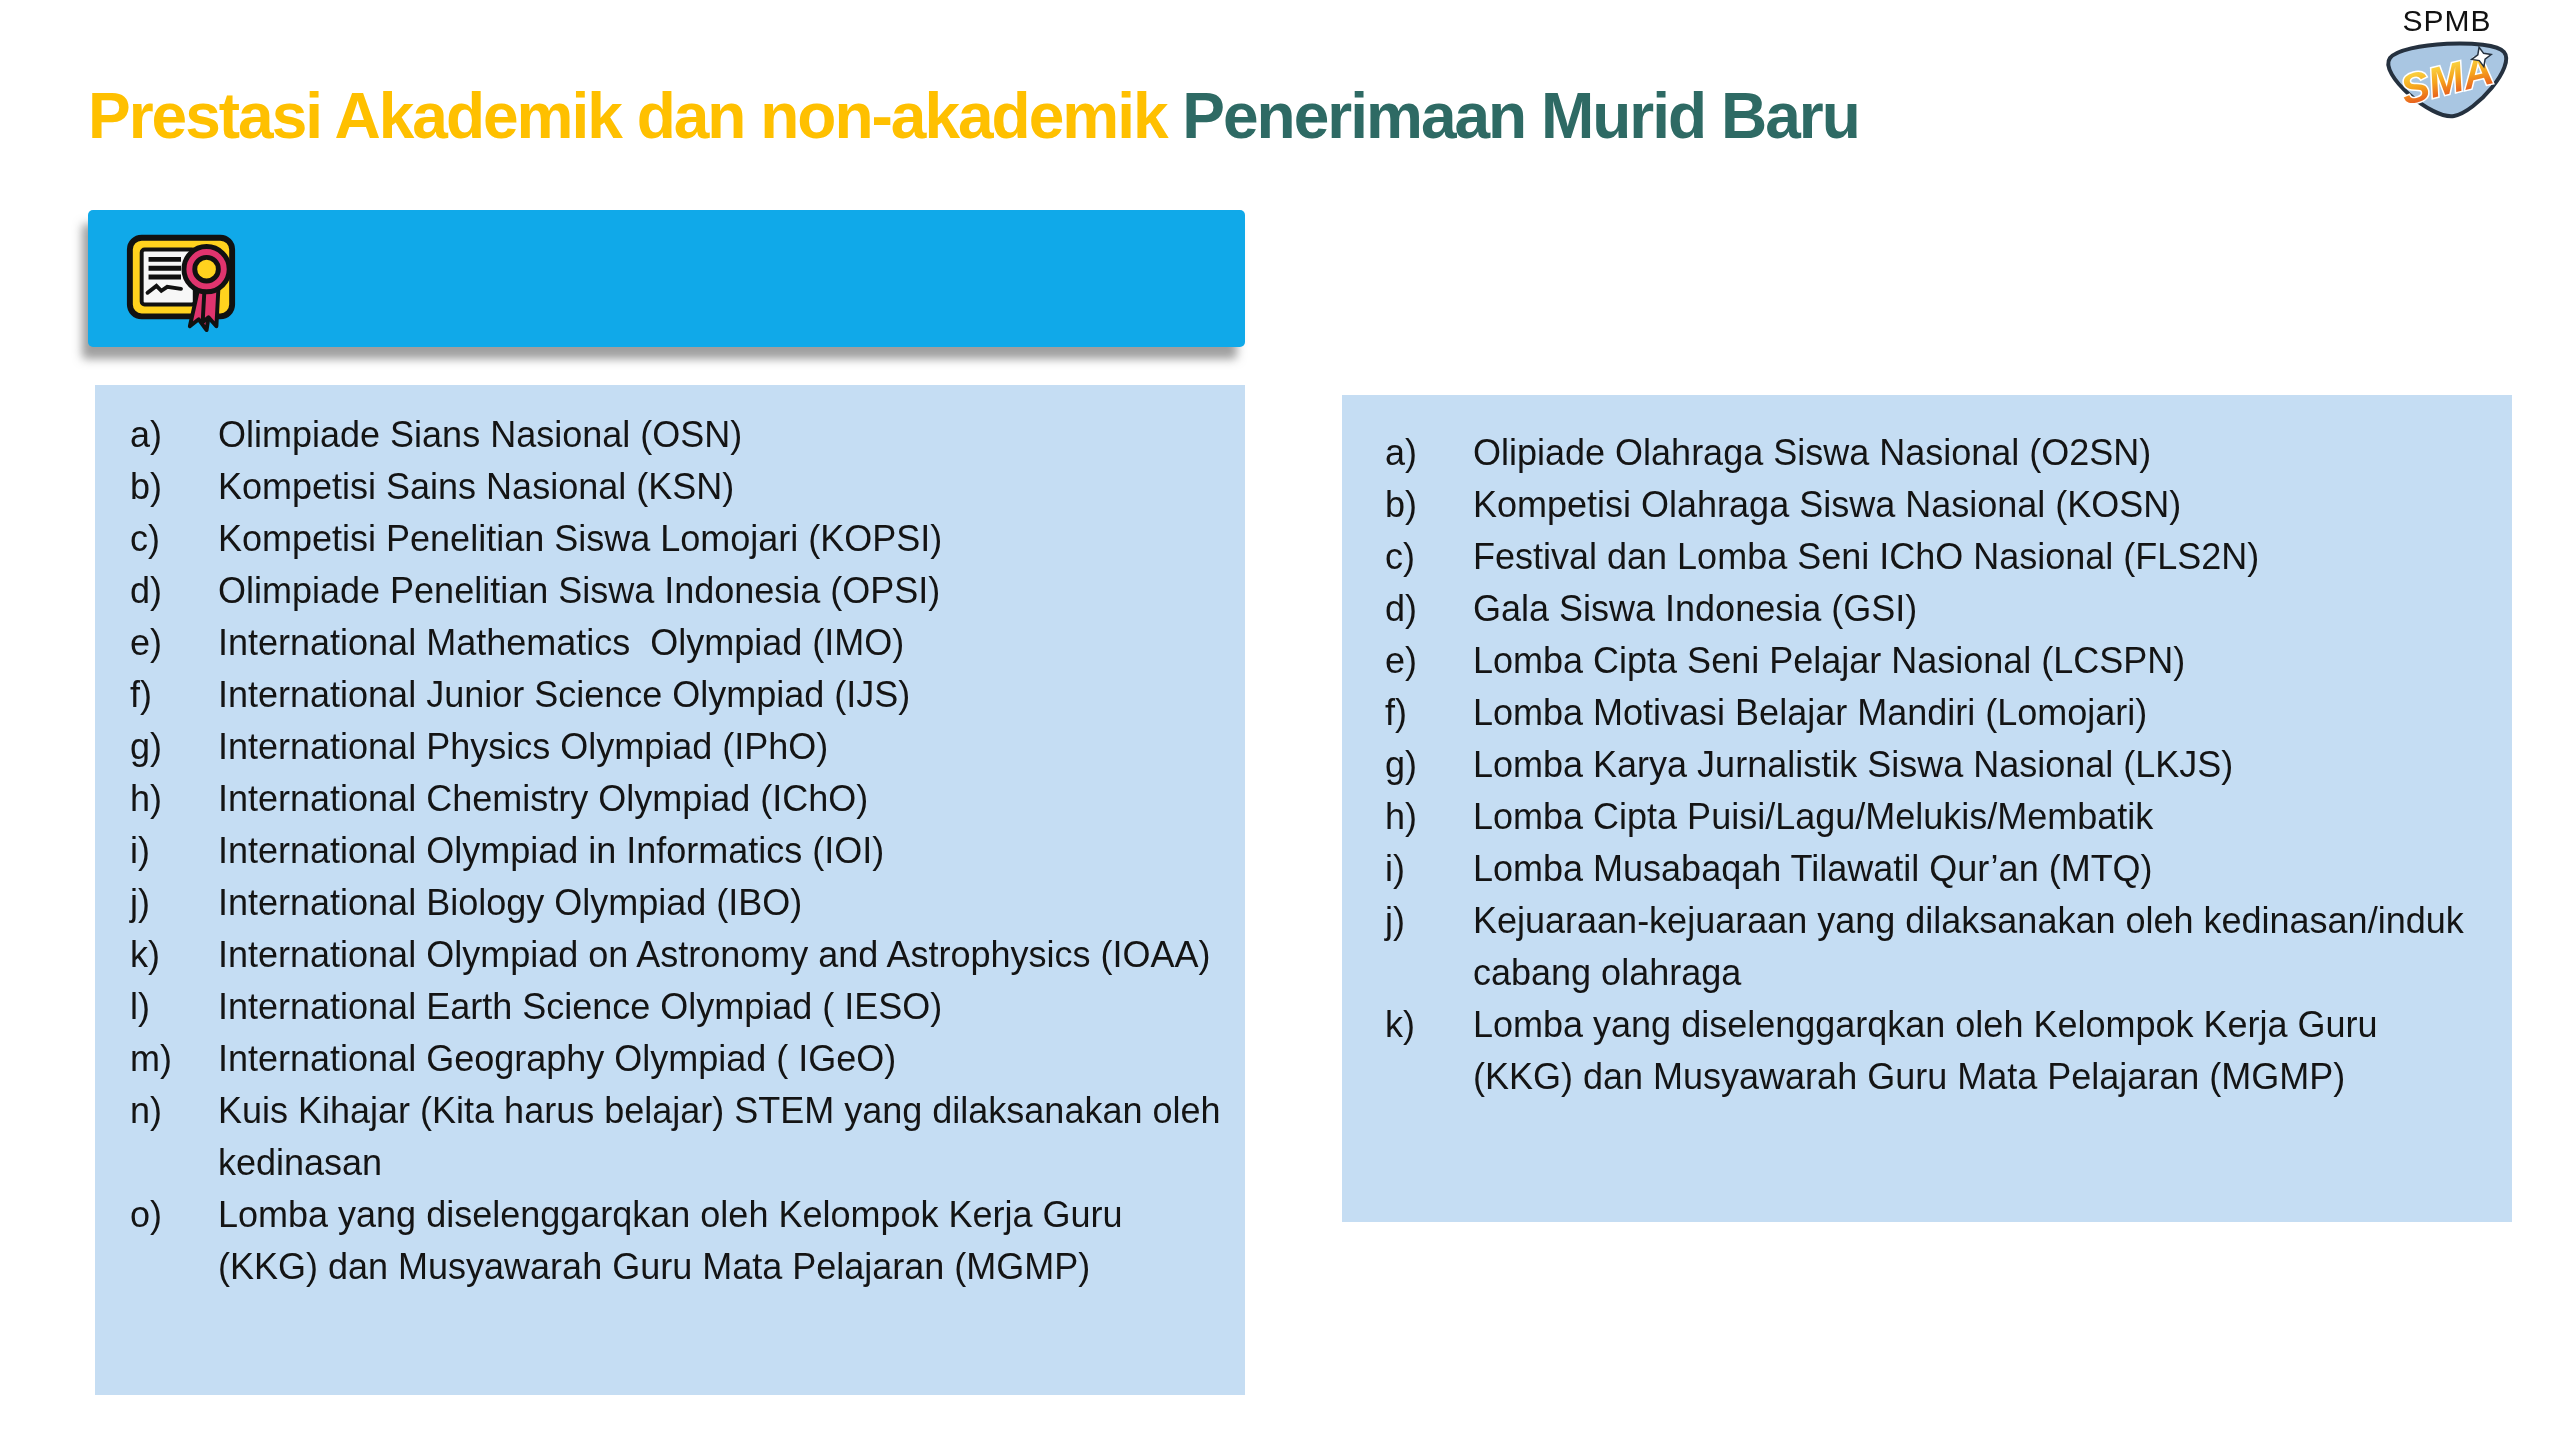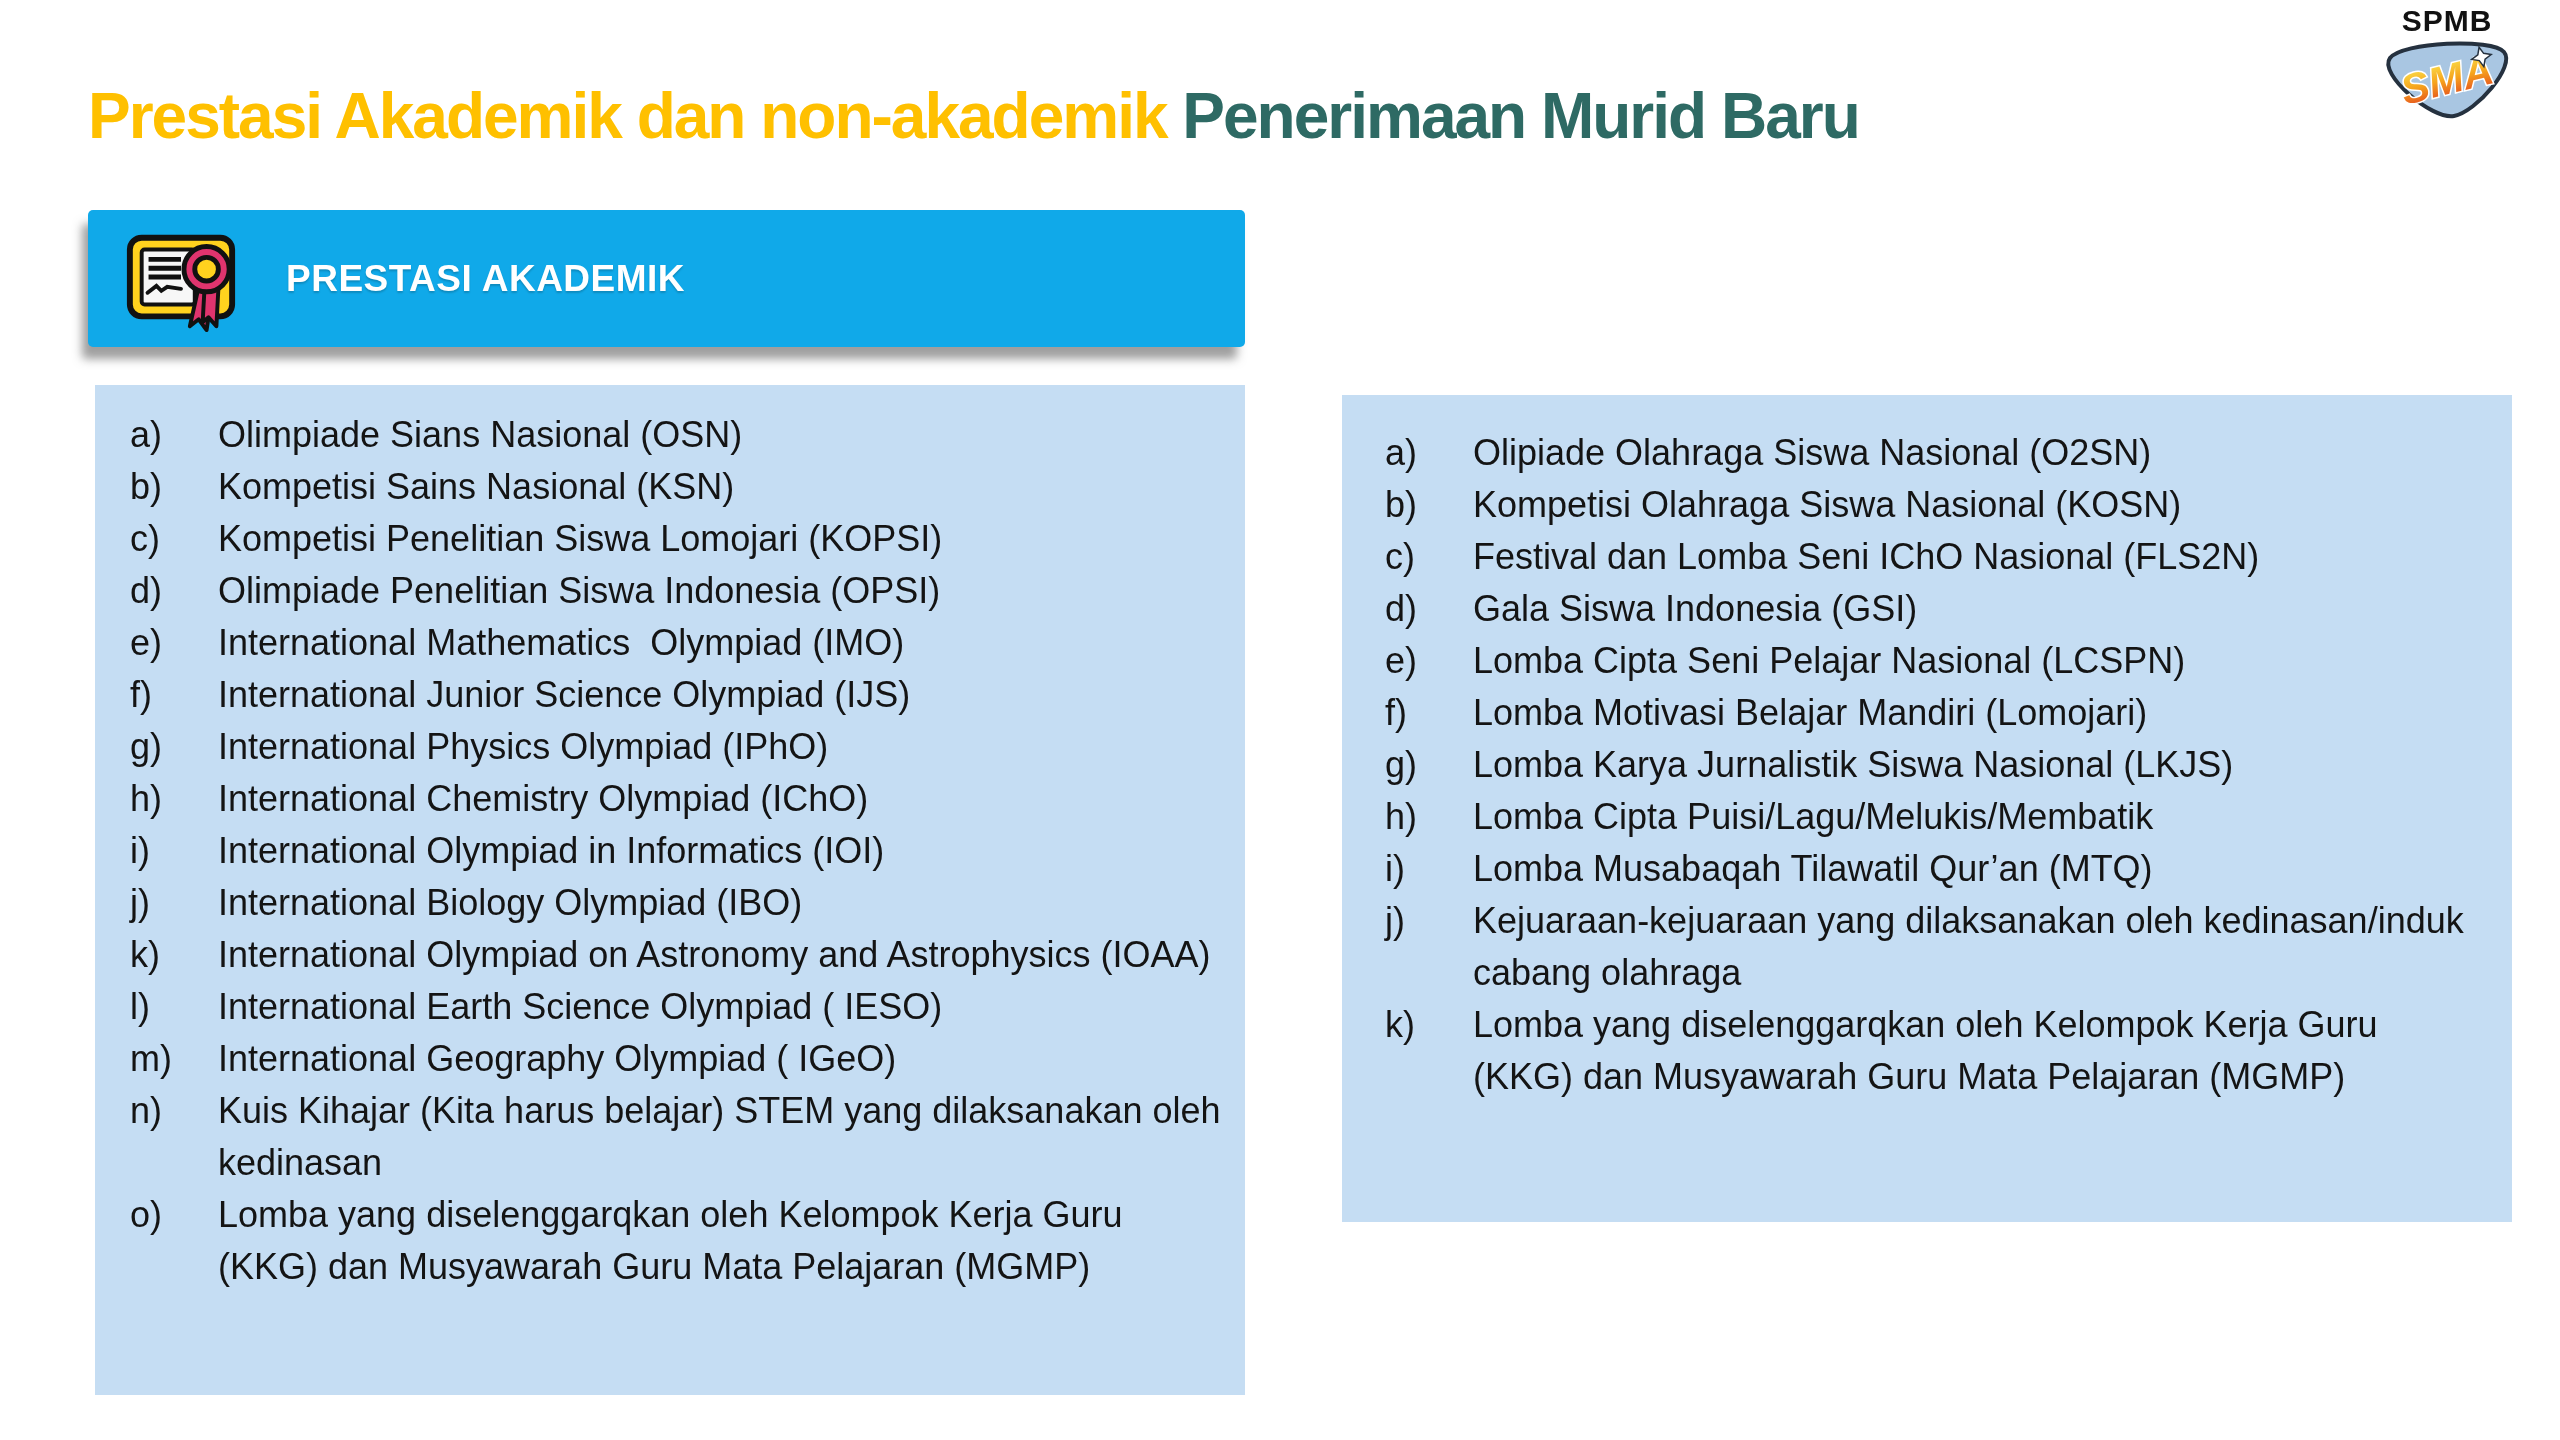--- a/index.html
+++ b/index.html
@@ -36,21 +36,21 @@
   .panel::before{content:"";position:absolute;left:-12px;top:9px;width:13px;background:var(--shadow);
     opacity:.8;filter:blur(3px);z-index:-1;}
   .panel.left::before{height:742px;}
   .panel.right::before{height:730px;}
 
   .list{list-style:none;}
   .item{display:flex;align-items:flex-start;font-size:36px;line-height:52px;color:var(--list-text);}
   .item .item-label{flex:0 0 88px;}
   .item .item-text{flex:1 1 auto;white-space:pre-wrap;}
 
-  .logo .logo-top{font-size:30px;font-weight:bold;color:#111;letter-spacing:1px;line-height:1;}
+  .logo .logo-top{font-size:30px;font-weight:normal;color:#111;letter-spacing:1px;line-height:1;}
 </style>
 </head>
 <body>
 
 <div class="slide">
 
   <div class="title">
     <span class="hl">Prestasi Akademik dan non-akademik </span><span class="rest">Penerimaan Murid Baru</span>
   </div>
 
@@ -80,21 +80,20 @@
         <line x1="27" y1="40" x2="60" y2="40" stroke="#111" stroke-width="5"></line>
         <line x1="27" y1="49" x2="60" y2="49" stroke="#111" stroke-width="5"></line>
         <line x1="27" y1="58" x2="60" y2="58" stroke="#111" stroke-width="5"></line>
         <path d="M26,74 l9,-7 5,5 6,-4 14,2" fill="none" stroke="#111" stroke-width="4" stroke-linecap="round"></path>
         <path d="M78,68 L92,72 L86,112 L78,101 L69,108 Z" fill="#E0346E" stroke="#111" stroke-width="4" stroke-linejoin="round"></path>
         <path d="M84,68 L98,70 L96,108 L88,99 L82,104 Z" fill="#E0346E" stroke="#111" stroke-width="4" stroke-linejoin="round"></path>
         <circle cx="86" cy="50" r="23" fill="#E0346E" stroke="#111" stroke-width="5"></circle>
         <circle cx="86" cy="50" r="12" fill="#FFD21E" stroke="#111" stroke-width="5"></circle>
       </svg>
     </span>
-    <span class="bar-label">PRESTASI AKADEMIK</span>
   </div>
 
 
   <div class="panel left">
     <ul class="list">
 
         <li class="item">
           <span class="item-label">a)</span>
           <span class="item-text">Olimpiade Sians Nasional (OSN)</span>
         </li>

